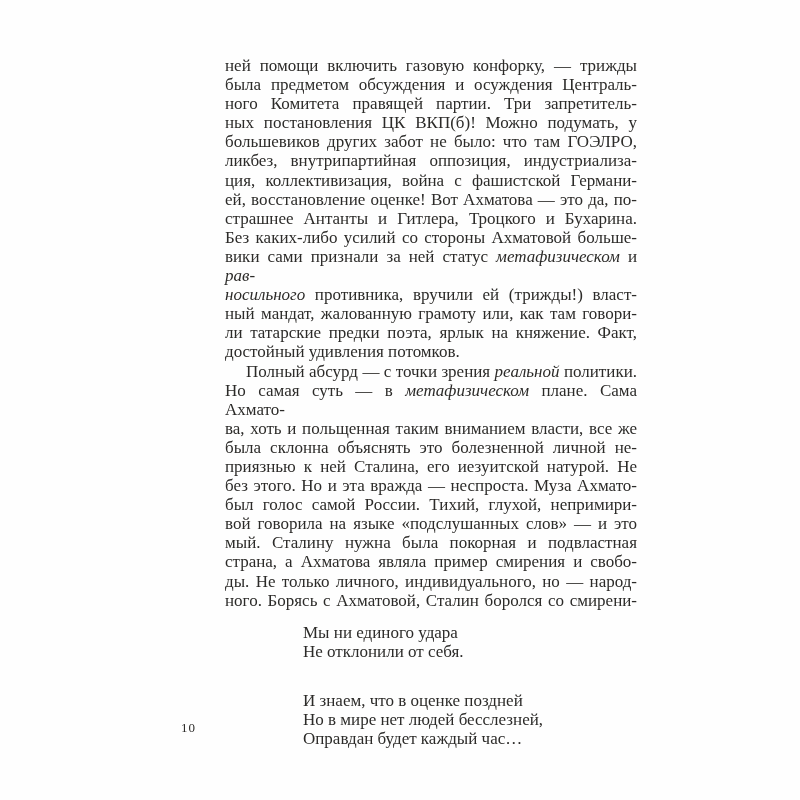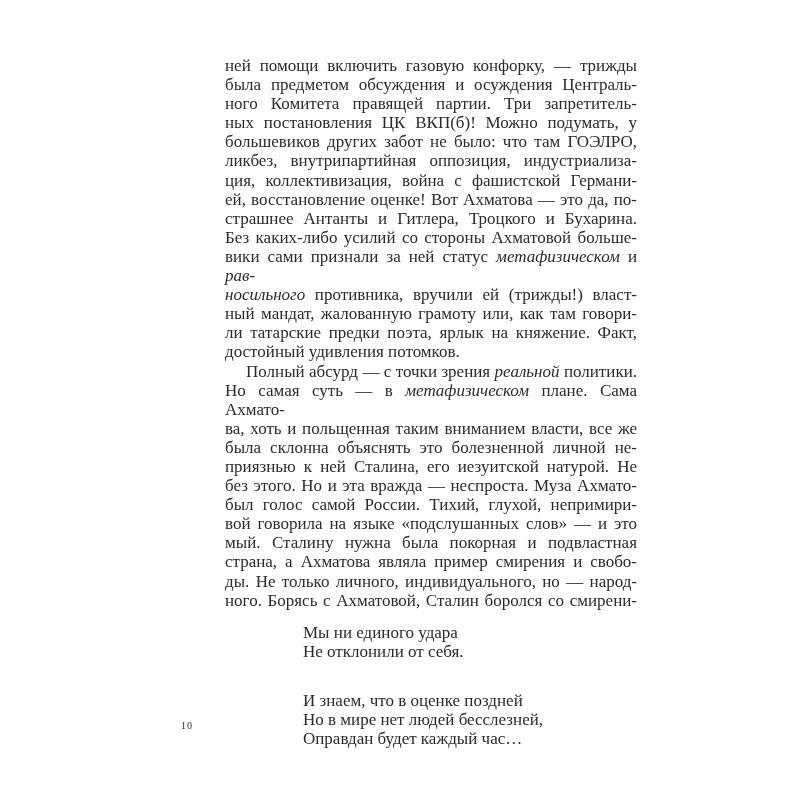--- a/index.html
+++ b/index.html
@@ -44,21 +44,21 @@
   .poem.stanza-1 { margin-top: 13px; }
   .poem.stanza-2 { margin-top: 30px; }
   .poem .line {
     text-align: left;
     text-align-last: left;
   }
   .page-number {
     position: absolute;
     left: 181px;
     top: 720px;
-    font-size: 10px;
+    font-size: 13px;
     letter-spacing: 1px;
   }
 </style>
 </head>
 <body>
 
 <div class="page">
   <div class="text-block">
 
     <div class="para">

